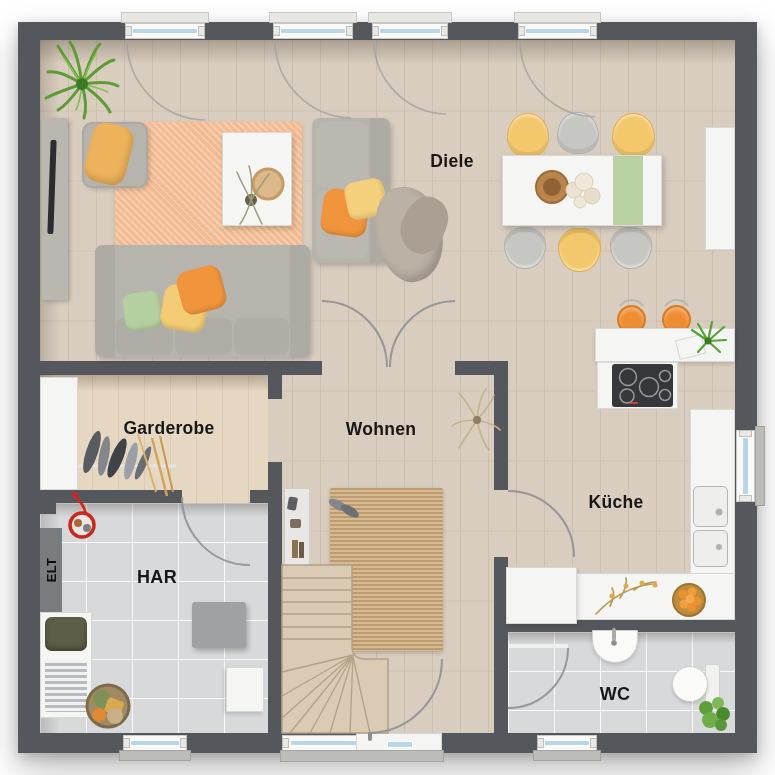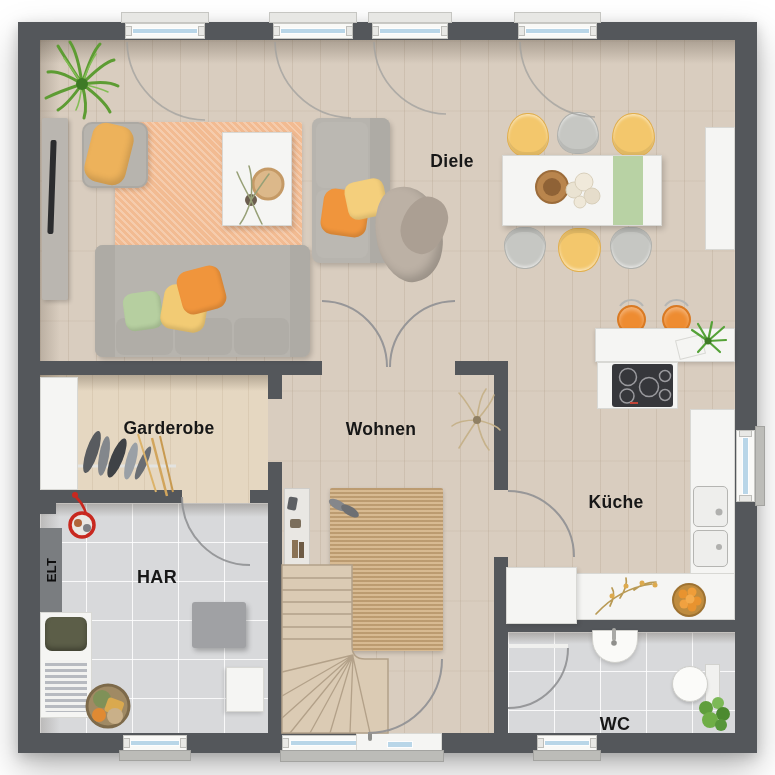--- a/index.html
+++ b/index.html
@@ -329,14 +329,14 @@
         <path d="M665,306 A14 14 0 0 1 688,306"></path>
     </g>
   </svg>
 
   <div class="label" style="left:452px;top:161px">Diele</div>
   <div class="label" style="left:169px;top:428px">Garderobe</div>
   <div class="label" style="left:381px;top:429px">Wohnen</div>
   <div class="label" style="left:616px;top:502px">Küche</div>
   <div class="label" style="left:157px;top:577px;font-size:18px">HAR</div>
   <div class="label small rot" style="left:51px;top:570px;color:#0e0e0e">ELT</div>
-  <div class="label" style="left:615px;top:724px;font-size:18px">WC</div>
+  <div class="label" style="left:615px;top:694px;font-size:18px">WC</div>
 </div>
 
 </body></html>

